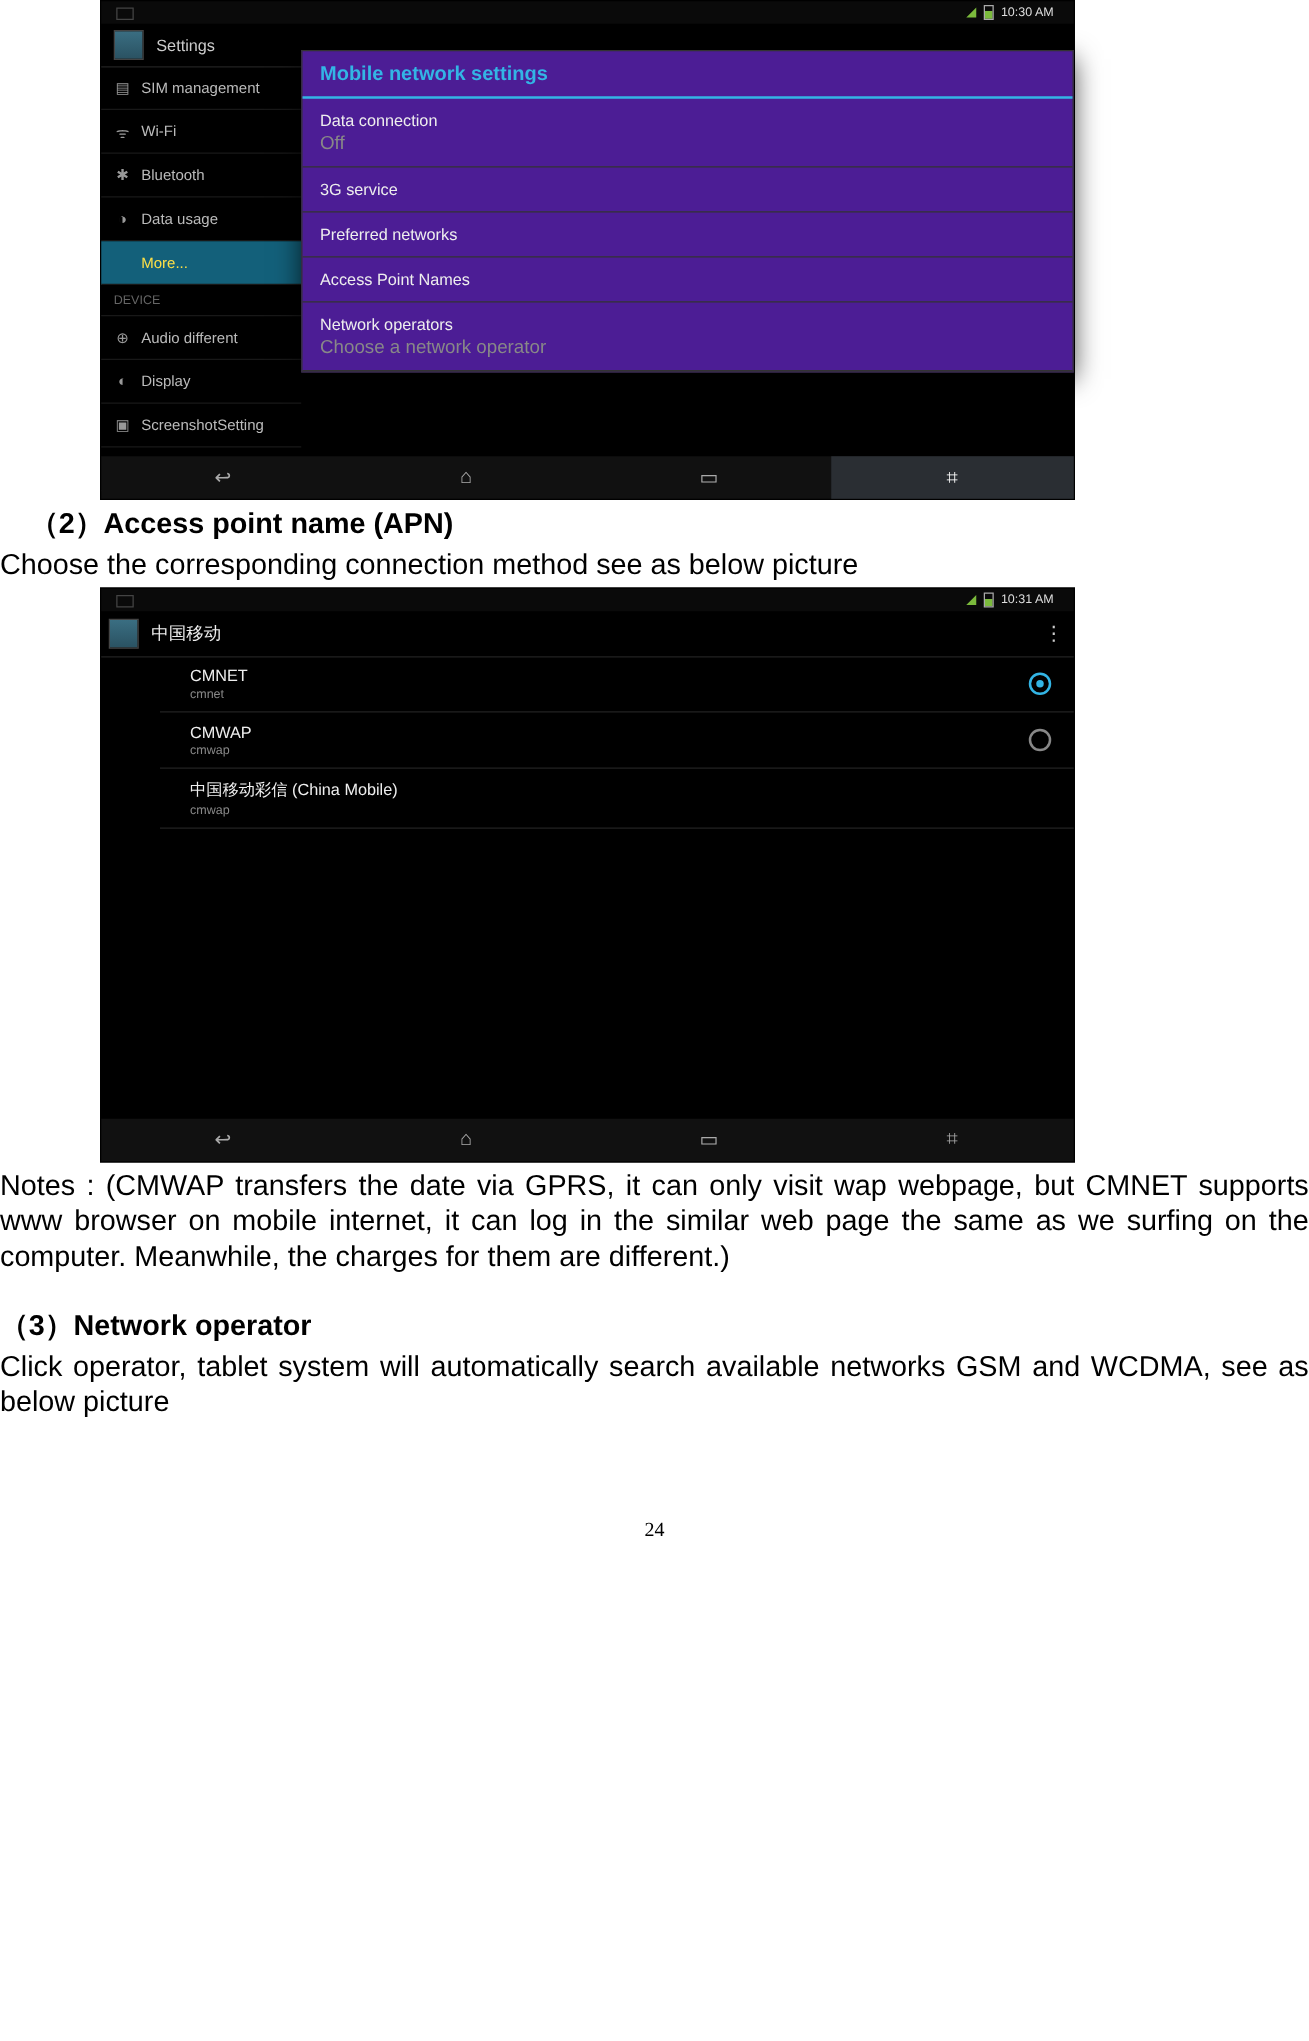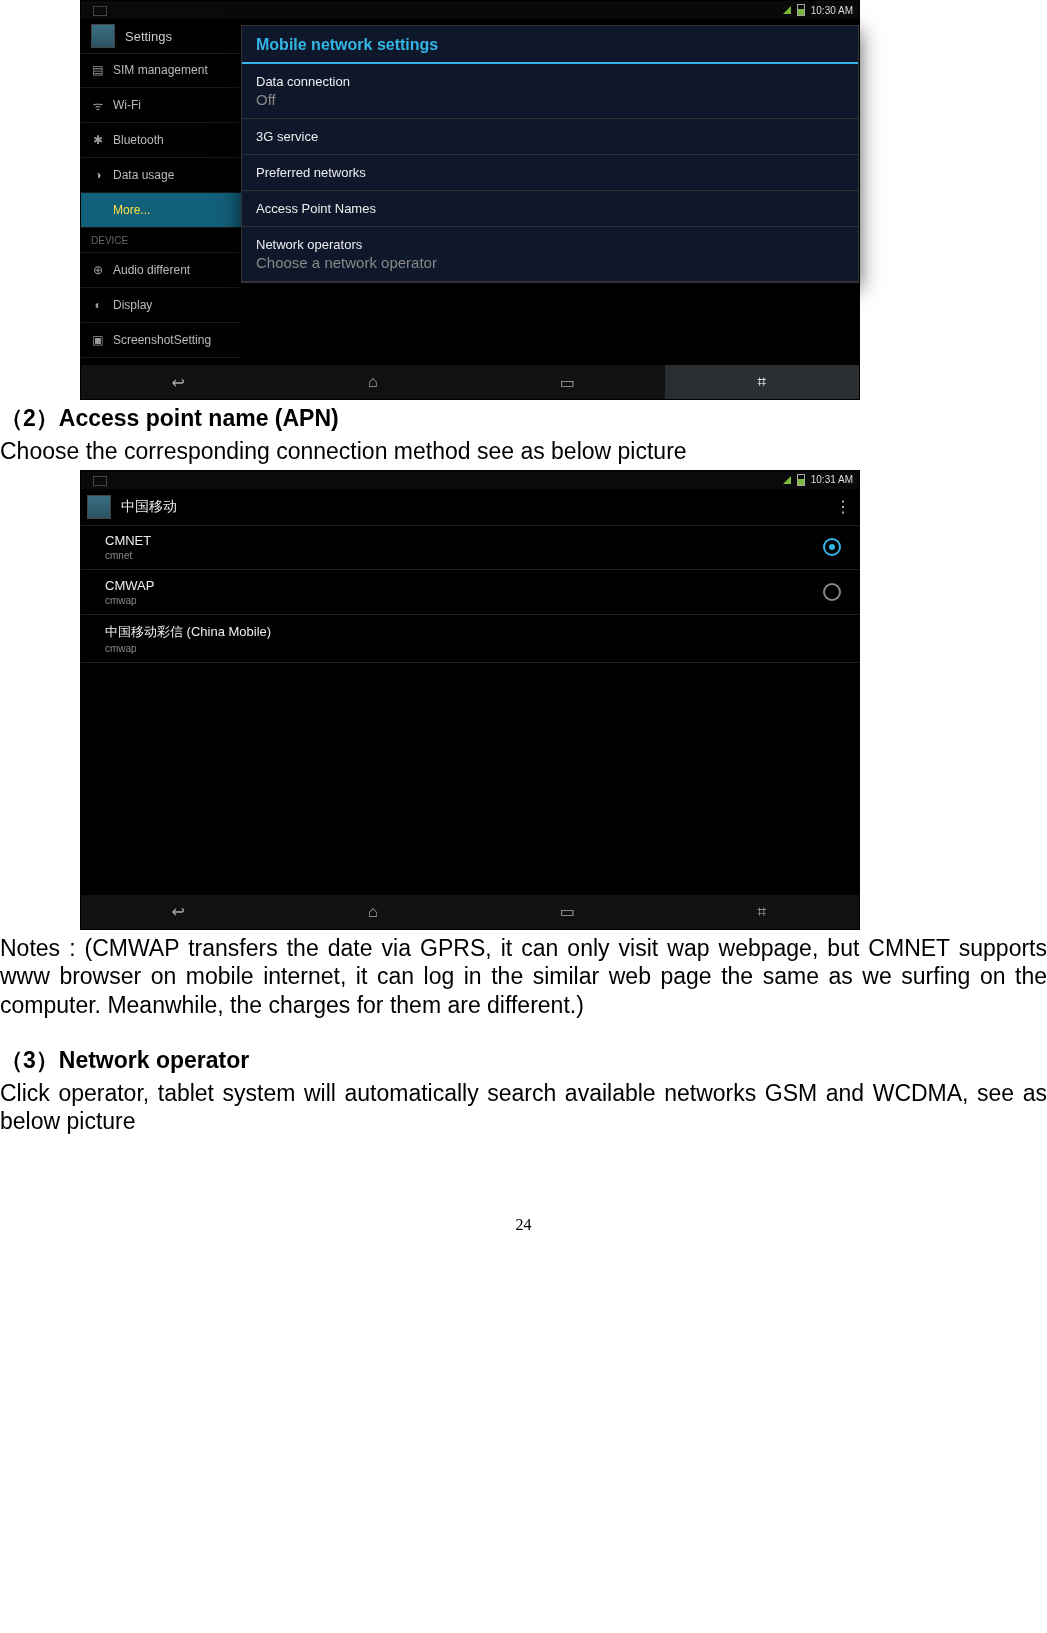--- a/index.html
+++ b/index.html
@@ -25,21 +25,21 @@
     font-size: 13px;
     border: 1px solid #000;
     box-sizing: border-box;
   }
   .status-bar {
     height: 18px;
     background: #0a0a0a;
     display: flex;
     justify-content: flex-end;
     align-items: center;
-    padding: 0 6px;
+    padding: 0 16px;
     gap: 6px;
     font-size: 10px;
     color: #ddd;
   }
   .signal-icon {
     width: 0; height: 0;
     border-left: 8px solid transparent;
     border-bottom: 8px solid #7bba3c;
   }
   .battery-icon {
@@ -99,22 +99,22 @@
   .mini-icon {
     width: 14px; height: 14px;
     display:inline-flex; align-items:center; justify-content:center;
     color:#999; font-size:12px;
   }
 
   .dialog {
     position: absolute;
     left: 160px;
     right: 0;
-    top: 24px;
-    background: #0f172a;
+    top: 39px;
+    background: #4c1d95;
     border: 1px solid #333;
     box-shadow: 0 6px 20px rgba(0,0,0,.7);
   }
   .dialog-title {
     color: #33b5e5;
     font-size: 16px;
     font-weight: bold;
     padding: 10px 14px 8px;
     border-bottom: 2px solid #33b5e5;
   }
@@ -153,21 +153,21 @@
     border-bottom: 1px solid #222;
   }
   .apn-bar .overflow {
     margin-left: auto;
     width: 20px; text-align:center;
     font-size: 16px;
     color: #ccc;
   }
   .apn-list {
     position: absolute;
-    top: 54px; left: 0; right: 0; bottom: 34px;
+    top: 54px; left: 0; right: 0; bottom: 34px; padding-left: 47px;
   }
   .apn-item {
     padding: 8px 18px 8px 24px;
     border-bottom: 1px solid #222;
     display: flex;
     align-items: center;
   }
   .apn-item .txt { flex:1; }
   .apn-item .at { color:#eee; font-size:13px; }
   .apn-item .as { color:#888; font-size:10px; margin-top:2px; }
@@ -184,20 +184,21 @@
 
   
   .doc-text {
     margin: 4px 0 4px 0;
     font-size: 23px;
     color: #000;
     line-height: 1.25;
   }
   .doc-text.heading {
     font-weight: bold;
+    margin-left: 24px;
   }
   .doc-text.body {
     text-align: justify;
   }
   .page-number {
     text-align: center;
     font-size: 16px;
     margin-top: 80px;
     color: #000;
     font-family: "Times New Roman", Times, serif;

